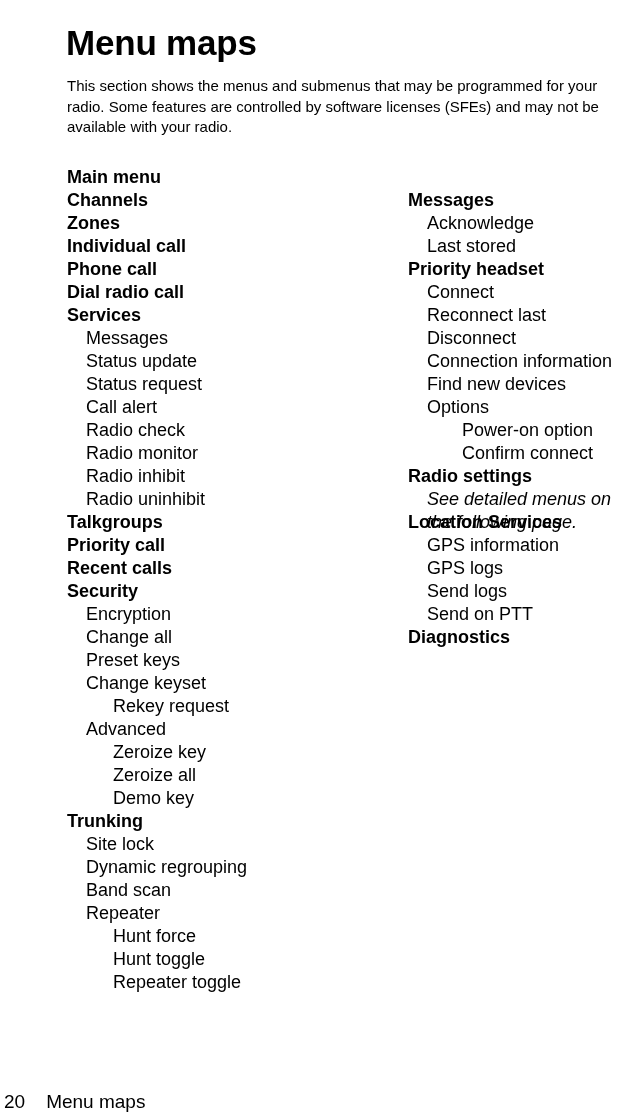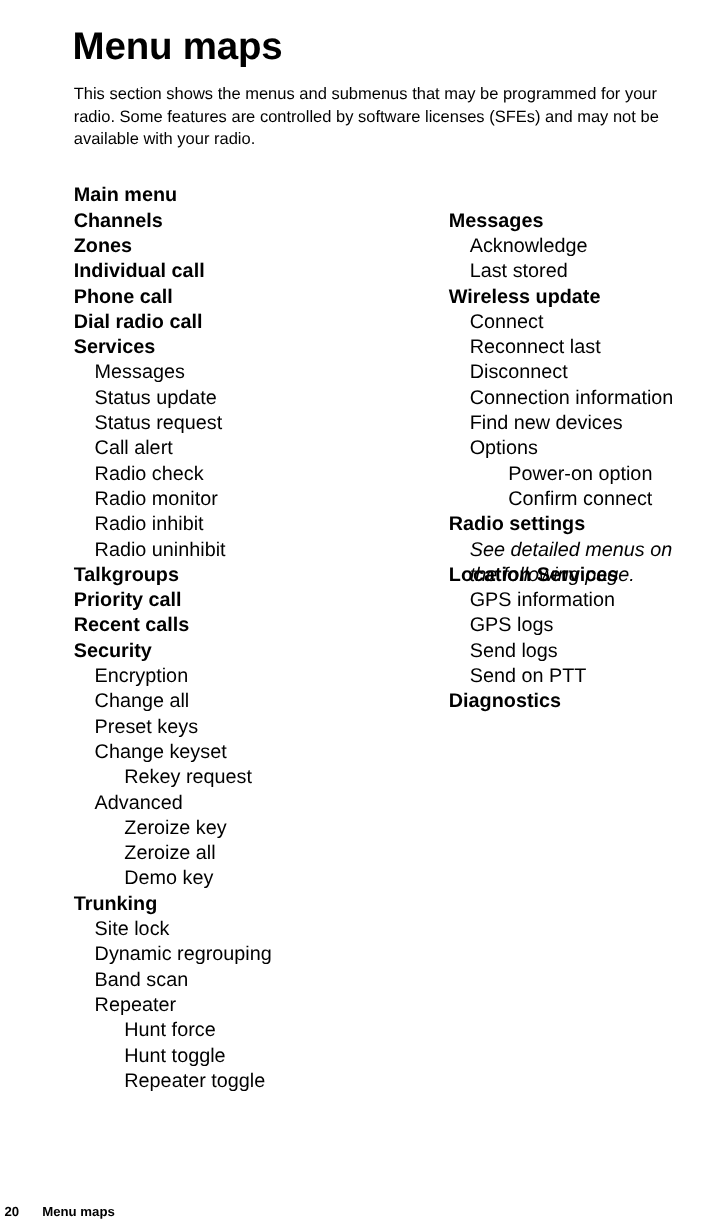--- a/index.html
+++ b/index.html
@@ -82,22 +82,22 @@
     font-weight: normal;
     white-space: normal;
     width: 200px;
   }
 
   
   #page-footer {
     position: absolute;
     left: 4px;
     top: 1092px;
-    font-size: 12px;
-    font-weight: bold;
+    font-size: 19px;
+    font-weight: normal;
     line-height: 19px;
     white-space: nowrap;
   }
   #page-footer .folio-number { display: inline-block; }
   #page-footer .folio-title  { display: inline-block; margin-left: 21px; }
 </style>
 </head>
 <body>
 
 <div class="page">
@@ -142,21 +142,21 @@
         <div class="menu-entry lvl-2">Band scan</div>
         <div class="menu-entry lvl-2">Repeater</div>
         <div class="menu-entry lvl-3">Hunt force</div>
         <div class="menu-entry lvl-3">Hunt toggle</div>
         <div class="menu-entry lvl-3">Repeater toggle</div>
       </div>
     <div class="menu-column" id="menu-column-right">
         <div class="menu-entry lvl-1">Messages</div>
         <div class="menu-entry lvl-2">Acknowledge</div>
         <div class="menu-entry lvl-2">Last stored</div>
-        <div class="menu-entry lvl-1">Wireless update</div>
+        <div class="menu-entry lvl-1">Priority headset</div>
         <div class="menu-entry lvl-2">Connect</div>
         <div class="menu-entry lvl-2">Reconnect last</div>
         <div class="menu-entry lvl-2">Disconnect</div>
         <div class="menu-entry lvl-2">Connection information</div>
         <div class="menu-entry lvl-2">Find new devices</div>
         <div class="menu-entry lvl-2">Options</div>
         <div class="menu-entry lvl-3">Power-on option</div>
         <div class="menu-entry lvl-3">Confirm connect</div>
         <div class="menu-entry lvl-1">Radio settings</div>
         <div class="menu-entry lvl-2 note">See detailed menus on the following page.</div>

